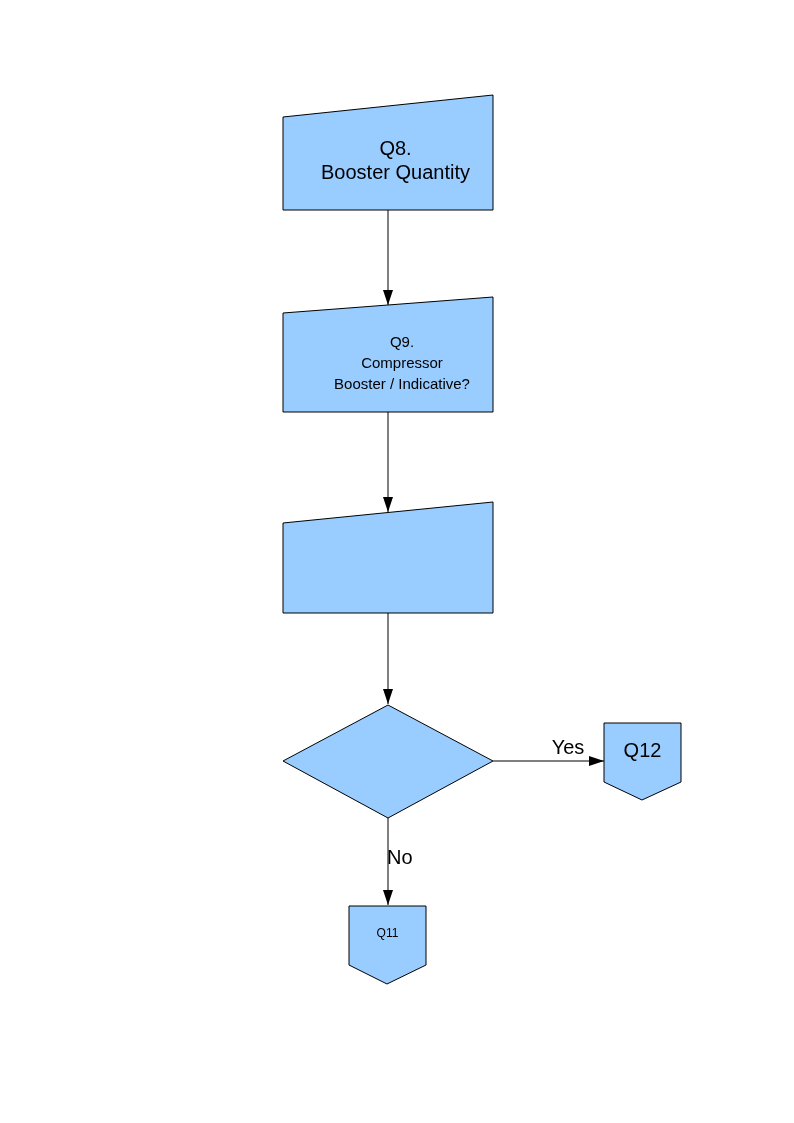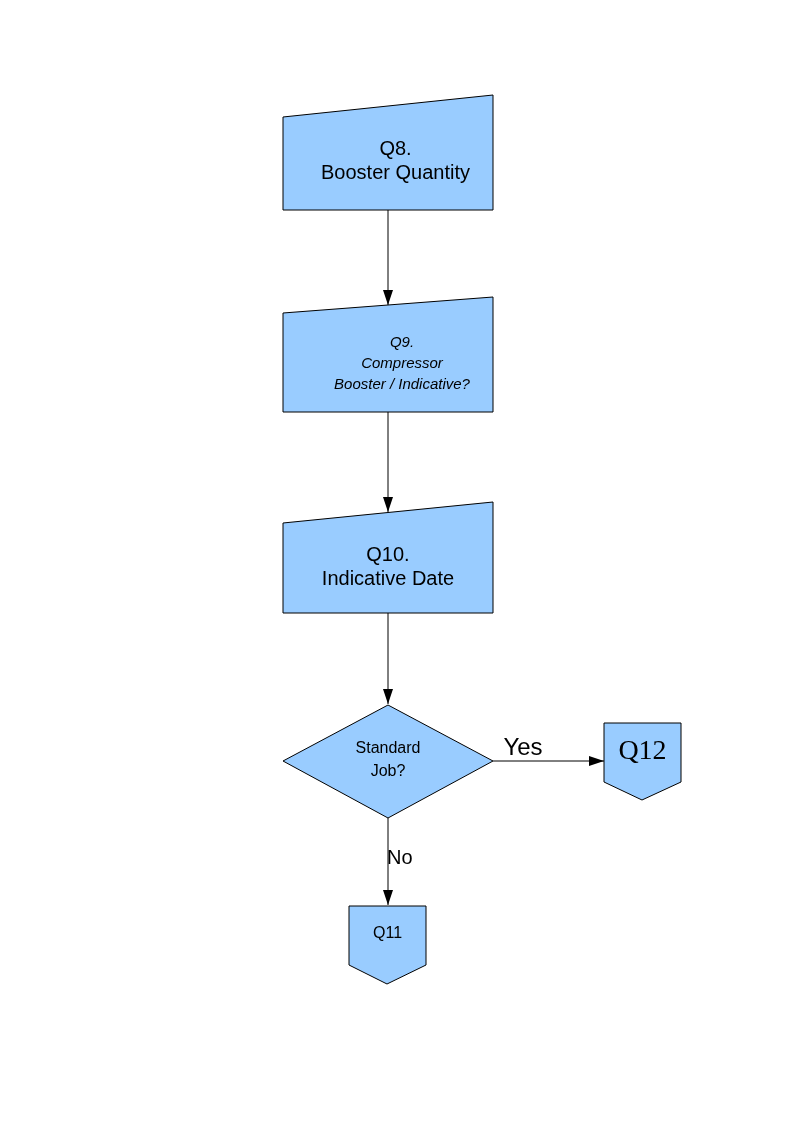--- a/index.html
+++ b/index.html
@@ -22,26 +22,26 @@
     display: flex;
     flex-direction: column;
     align-items: center;
     justify-content: center;
     text-align: center;
     color: #000000;
     pointer-events: none;
     white-space: nowrap;
   }
   .lbl-q8       { left: 283px; top: 96px;  width: 225px; height: 114px; padding-top: 14px; box-sizing: border-box; font-size: 20px; line-height: 24px; }
-  .lbl-q9       { left: 283px; top: 297px; width: 238px; height: 115px; padding-top: 16px; box-sizing: border-box; font-size: 15px; line-height: 21px; font-style: italic; }
+  .lbl-q9       { left: 283px; top: 297px; width: 238px; height: 115px; padding-top: 16px; box-sizing: border-box; font-size: 15px; line-height: 21px; }
   .lbl-q10      { left: 283px; top: 502px; width: 210px; height: 111px; padding-top: 16px; box-sizing: border-box; font-size: 20px; line-height: 24px; }
   .lbl-decision { left: 288px; top: 705px; width: 200px; height: 113px; padding-bottom: 6px; box-sizing: border-box; font-size: 16px; line-height: 23px; }
-  .lbl-q12      { left: 604px; top: 723px; width: 77px;  height: 62px;  padding-bottom: 8px; box-sizing: border-box; font-size: 28px; font-family: Liberation Serif, serif; }
-  .lbl-q11      { left: 349px; top: 906px; width: 77px;  height: 62px;  padding-bottom: 8px; box-sizing: border-box; font-size: 16px; }
-  .lbl-yes      { left: 481px; top: 734px; width: 84px;  height: 26px;  font-size: 24px; }
+  .lbl-q12      { left: 604px; top: 723px; width: 77px;  height: 62px;  padding-bottom: 8px; box-sizing: border-box; font-size: 20px; }
+  .lbl-q11      { left: 349px; top: 906px; width: 77px;  height: 62px;  padding-bottom: 8px; box-sizing: border-box; font-size: 12px; }
+  .lbl-yes      { left: 526px; top: 734px; width: 84px;  height: 26px;  font-size: 20px; }
   .lbl-no       { left: 387px; top: 844px; width: 60px;  height: 26px;  font-size: 20px; align-items: flex-start; text-align: center; }
 </style>
 </head>
 <body>
 
 <div class="page">
 
   <svg class="canvas" width="794" height="1123" viewBox="0 0 794 1123">
     <defs>
       <marker id="arrow" viewBox="0 0 15 10" refX="15" refY="5" markerWidth="15" markerHeight="10" markerUnits="userSpaceOnUse" orient="auto">
@@ -67,29 +67,21 @@
     <span>Q8.</span>
     <span>Booster Quantity</span>
   </div>
 
   <div class="lbl lbl-q9">
     <span>Q9.</span>
     <span>Compressor</span>
     <span>Booster / Indicative?</span>
   </div>
 
-  <div class="lbl lbl-q10">
-    <span>Q10.</span>
-    <span>Indicative Date</span>
-  </div>
 
-  <div class="lbl lbl-decision">
-    <span>Standard</span>
-    <span>Job?</span>
-  </div>
 
   <div class="lbl lbl-q12">
     <span>Q12</span>
   </div>
 
   <div class="lbl lbl-q11">
     <span>Q11</span>
   </div>
 
   <div class="lbl lbl-yes">

